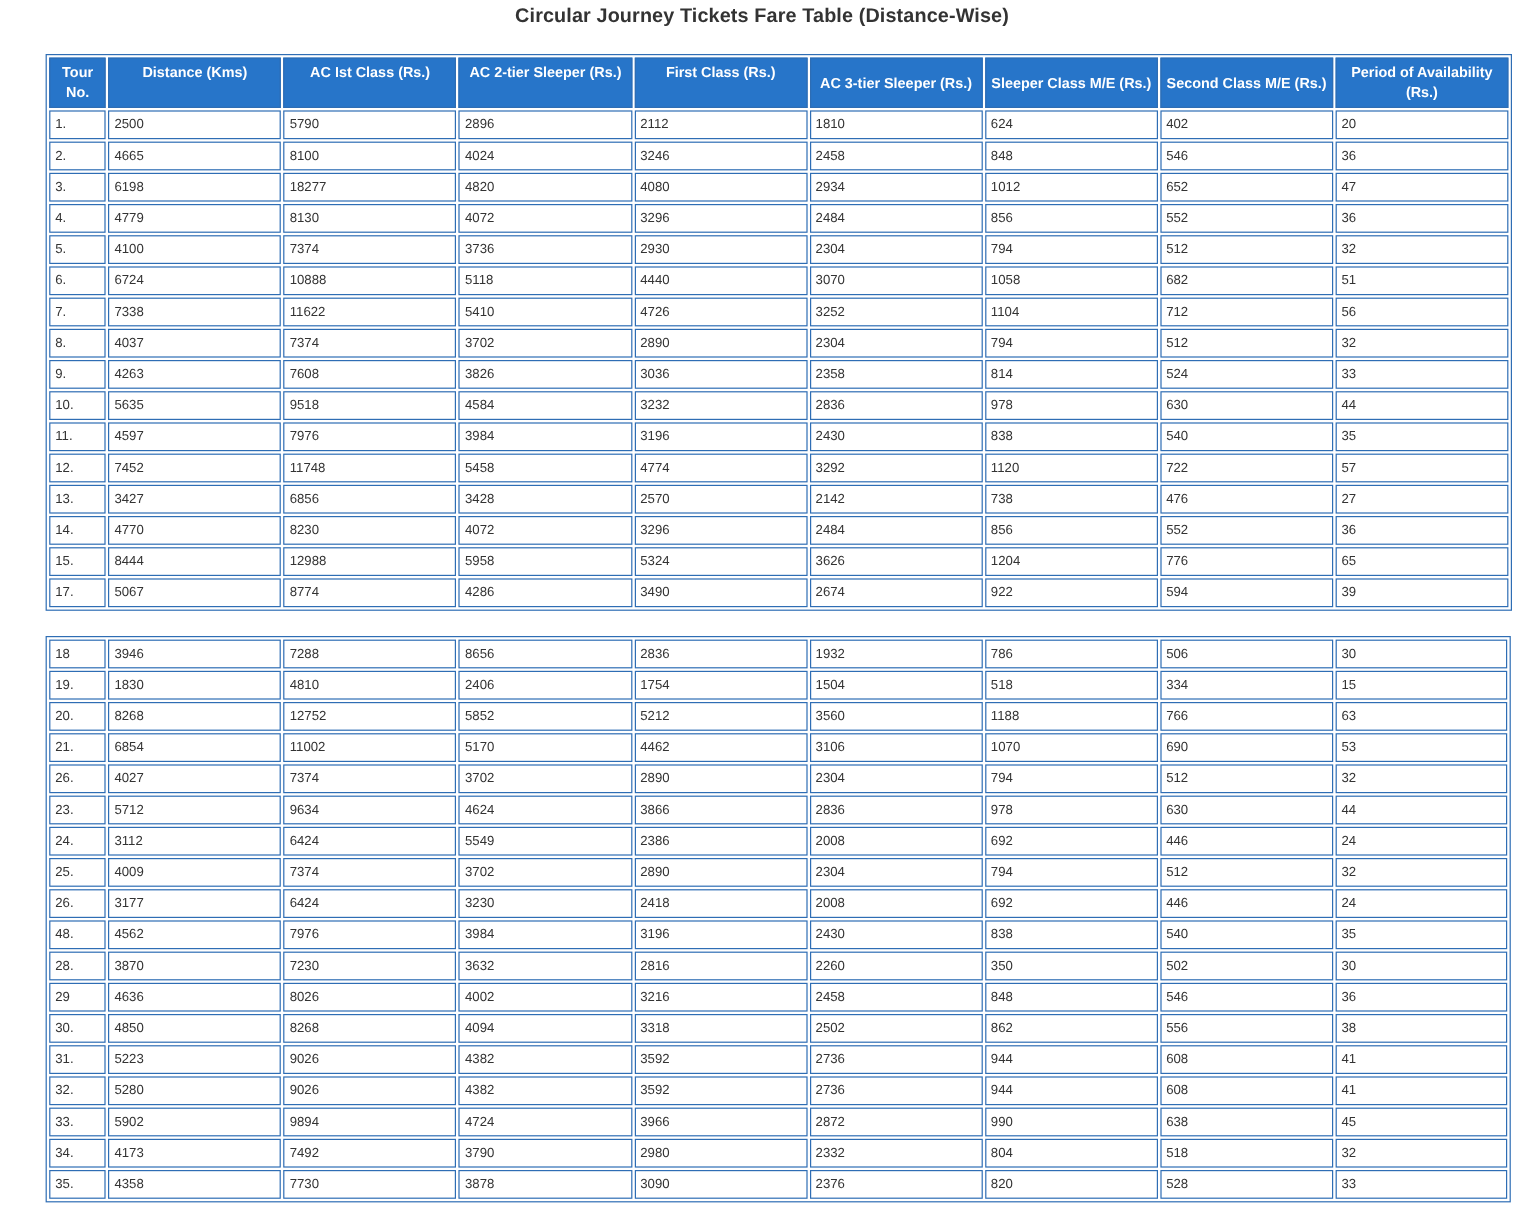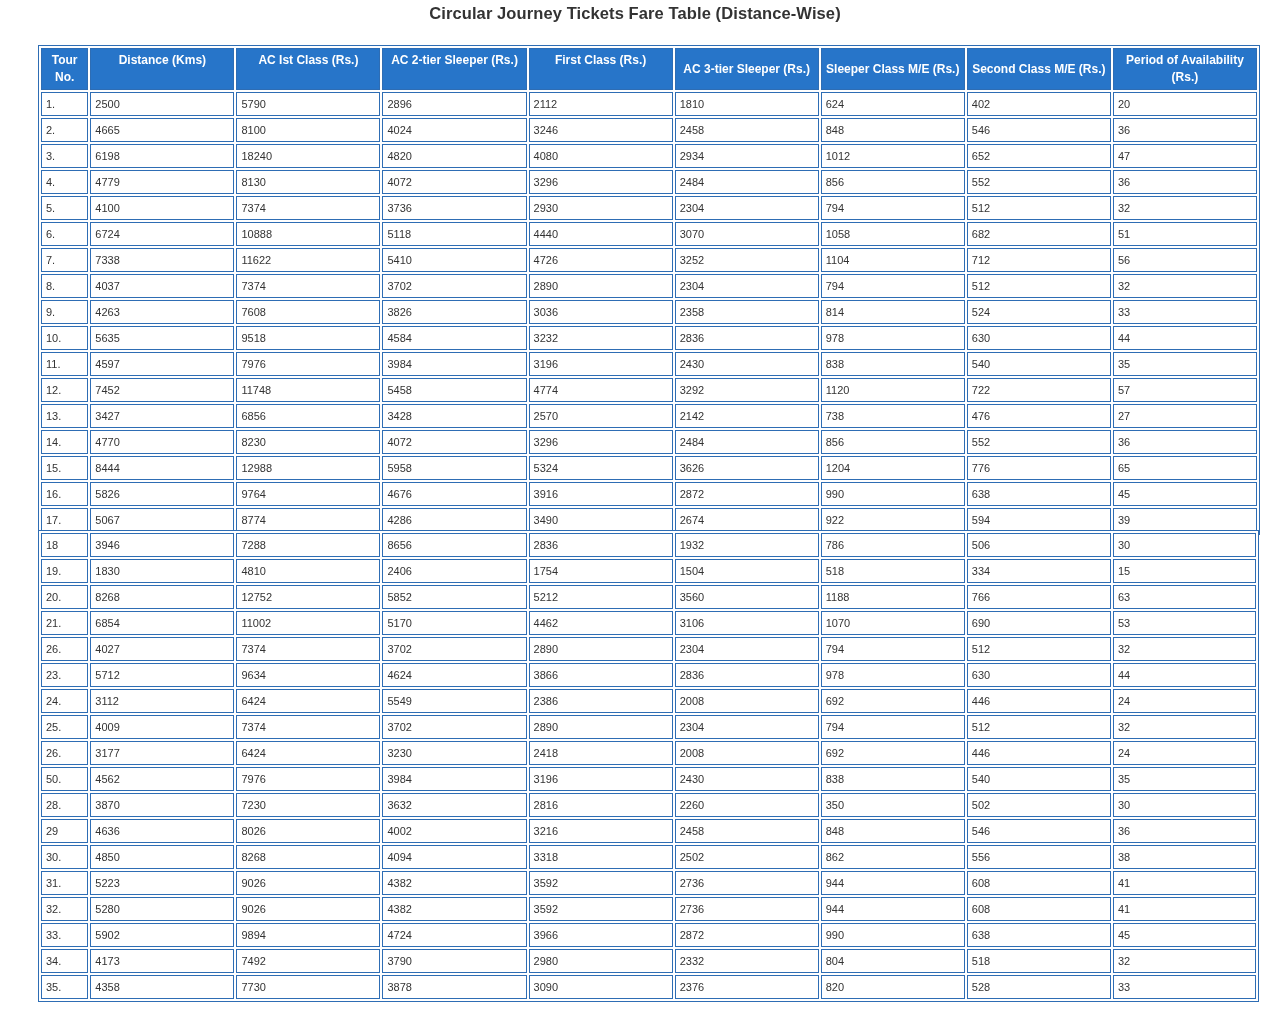--- a/index.html
+++ b/index.html
@@ -109,21 +109,21 @@
         <td>4024</td>
         <td>3246</td>
         <td>2458</td>
         <td>848</td>
         <td>546</td>
         <td>36</td>
       </tr>
       <tr>
         <td>3.</td>
         <td>6198</td>
-        <td>18240</td>
+        <td>18277</td>
         <td>4820</td>
         <td>4080</td>
         <td>2934</td>
         <td>1012</td>
         <td>652</td>
         <td>47</td>
       </tr>
       <tr>
         <td>4.</td>
         <td>4779</td>
@@ -250,31 +250,20 @@
         <td>8444</td>
         <td>12988</td>
         <td>5958</td>
         <td>5324</td>
         <td>3626</td>
         <td>1204</td>
         <td>776</td>
         <td>65</td>
       </tr>
       <tr>
-        <td>16.</td>
-        <td>5826</td>
-        <td>9764</td>
-        <td>4676</td>
-        <td>3916</td>
-        <td>2872</td>
-        <td>990</td>
-        <td>638</td>
-        <td>45</td>
-      </tr>
-      <tr>
         <td>17.</td>
         <td>5067</td>
         <td>8774</td>
         <td>4286</td>
         <td>3490</td>
         <td>2674</td>
         <td>922</td>
         <td>594</td>
         <td>39</td>
       </tr>
@@ -387,21 +376,21 @@
         <td>3177</td>
         <td>6424</td>
         <td>3230</td>
         <td>2418</td>
         <td>2008</td>
         <td>692</td>
         <td>446</td>
         <td>24</td>
       </tr>
       <tr>
-        <td>50.</td>
+        <td>48.</td>
         <td>4562</td>
         <td>7976</td>
         <td>3984</td>
         <td>3196</td>
         <td>2430</td>
         <td>838</td>
         <td>540</td>
         <td>35</td>
       </tr>
       <tr>

